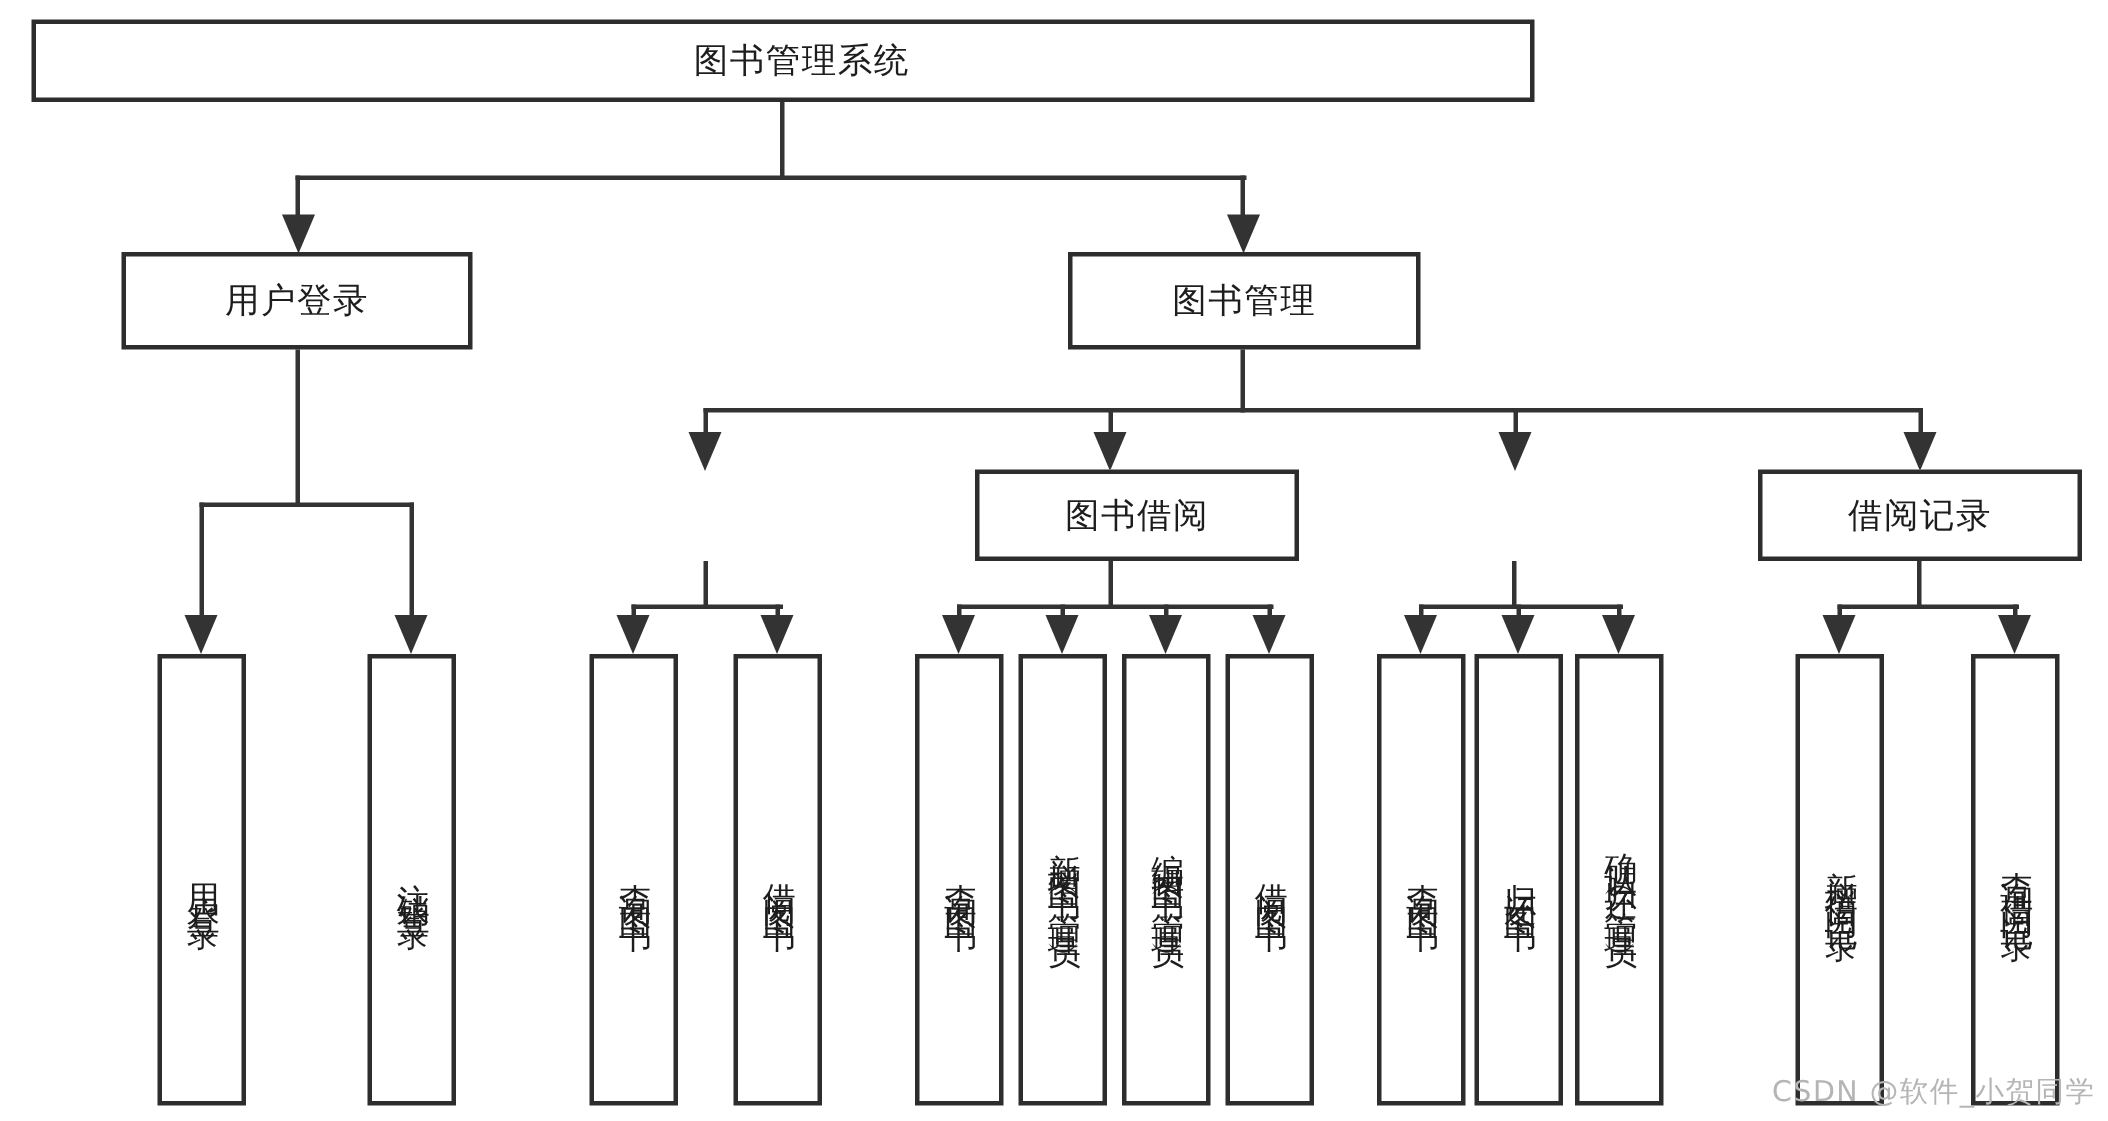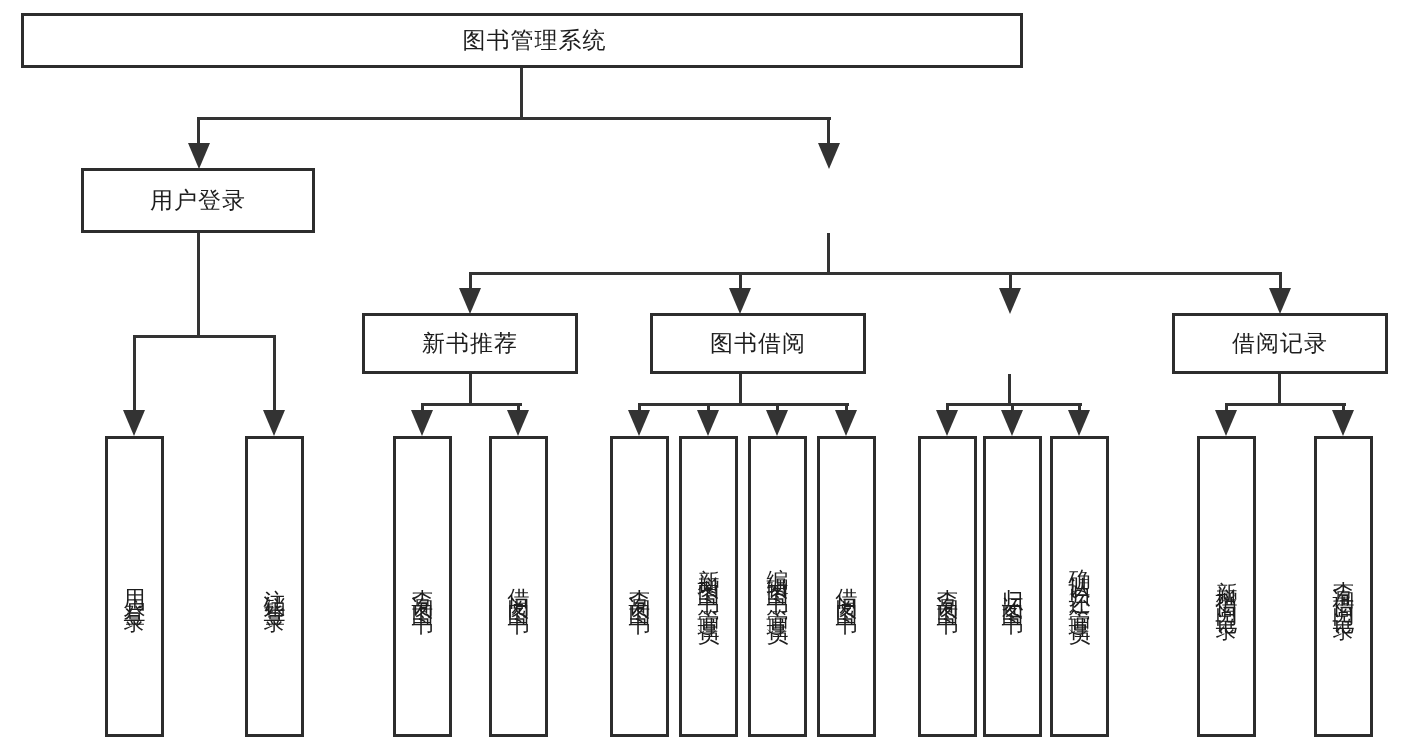--- a/index.html
+++ b/index.html
@@ -46,42 +46,42 @@
   <div class="vline" style="left:520px;top:68px;height:52px;"></div>
   <div class="hline" style="left:197px;top:117px;width:634px;"></div>
   <div class="vline" style="left:197px;top:117px;height:30px;"></div>
   <div class="arrow" style="left:188px;top:143px;"></div>
   <div class="vline" style="left:827px;top:117px;height:30px;"></div>
   <div class="arrow" style="left:818px;top:143px;"></div>
 
   <div class="box" style="left:81px;top:168px;width:234px;height:65px;">
     <span class="hlabel">用户登录</span>
   </div>
+  <div class="box" style="left:712px;top:168px;width:235px;height:65px;">
+    <span class="hlabel">图书管理</span>
+  </div>
 
   <div class="vline" style="left:197px;top:233px;height:105px;"></div>
   <div class="hline" style="left:133px;top:335px;width:143px;"></div>
   <div class="vline" style="left:133px;top:335px;height:78px;"></div>
   <div class="arrow" style="left:123px;top:410px;"></div>
   <div class="vline" style="left:273px;top:335px;height:78px;"></div>
   <div class="arrow" style="left:263px;top:410px;"></div>
 
   <div class="vline" style="left:827px;top:233px;height:42px;"></div>
   <div class="hline" style="left:469px;top:272px;width:813px;"></div>
   <div class="vline" style="left:469px;top:272px;height:18px;"></div>
   <div class="arrow" style="left:459px;top:288px;"></div>
   <div class="vline" style="left:739px;top:272px;height:18px;"></div>
   <div class="arrow" style="left:729px;top:288px;"></div>
   <div class="vline" style="left:1009px;top:272px;height:18px;"></div>
   <div class="arrow" style="left:999px;top:288px;"></div>
   <div class="vline" style="left:1279px;top:272px;height:18px;"></div>
   <div class="arrow" style="left:1269px;top:288px;"></div>
 
-  <div class="box" style="left:362px;top:313px;width:216px;height:61px;">
-    <span class="hlabel">新书推荐</span>
-  </div>
   <div class="box" style="left:632px;top:313px;width:216px;height:61px;margin-left:18px;">
     <span class="hlabel">图书借阅</span>
   </div>
   <div class="box" style="left:1172px;top:313px;width:216px;height:61px;">
     <span class="hlabel">借阅记录</span>
   </div>
 
   <div class="vline" style="left:469px;top:374px;height:32px;"></div>
   <div class="hline" style="left:421px;top:403px;width:101px;"></div>
   <div class="vline" style="left:421px;top:403px;height:12px;"></div>
@@ -153,14 +153,15 @@
     <span class="vlabel">确认归还（管理员）</span>
   </div>
 
   <div class="vbox" style="left:1197px;">
     <span class="vlabel">新增借阅记录</span>
   </div>
   <div class="vbox" style="left:1314px;">
     <span class="vlabel">查询借阅记录</span>
   </div>
 
+  <div class="watermark">CSDN @软件_小贺同学</div>
 
 </div>
 
 </body></html>

